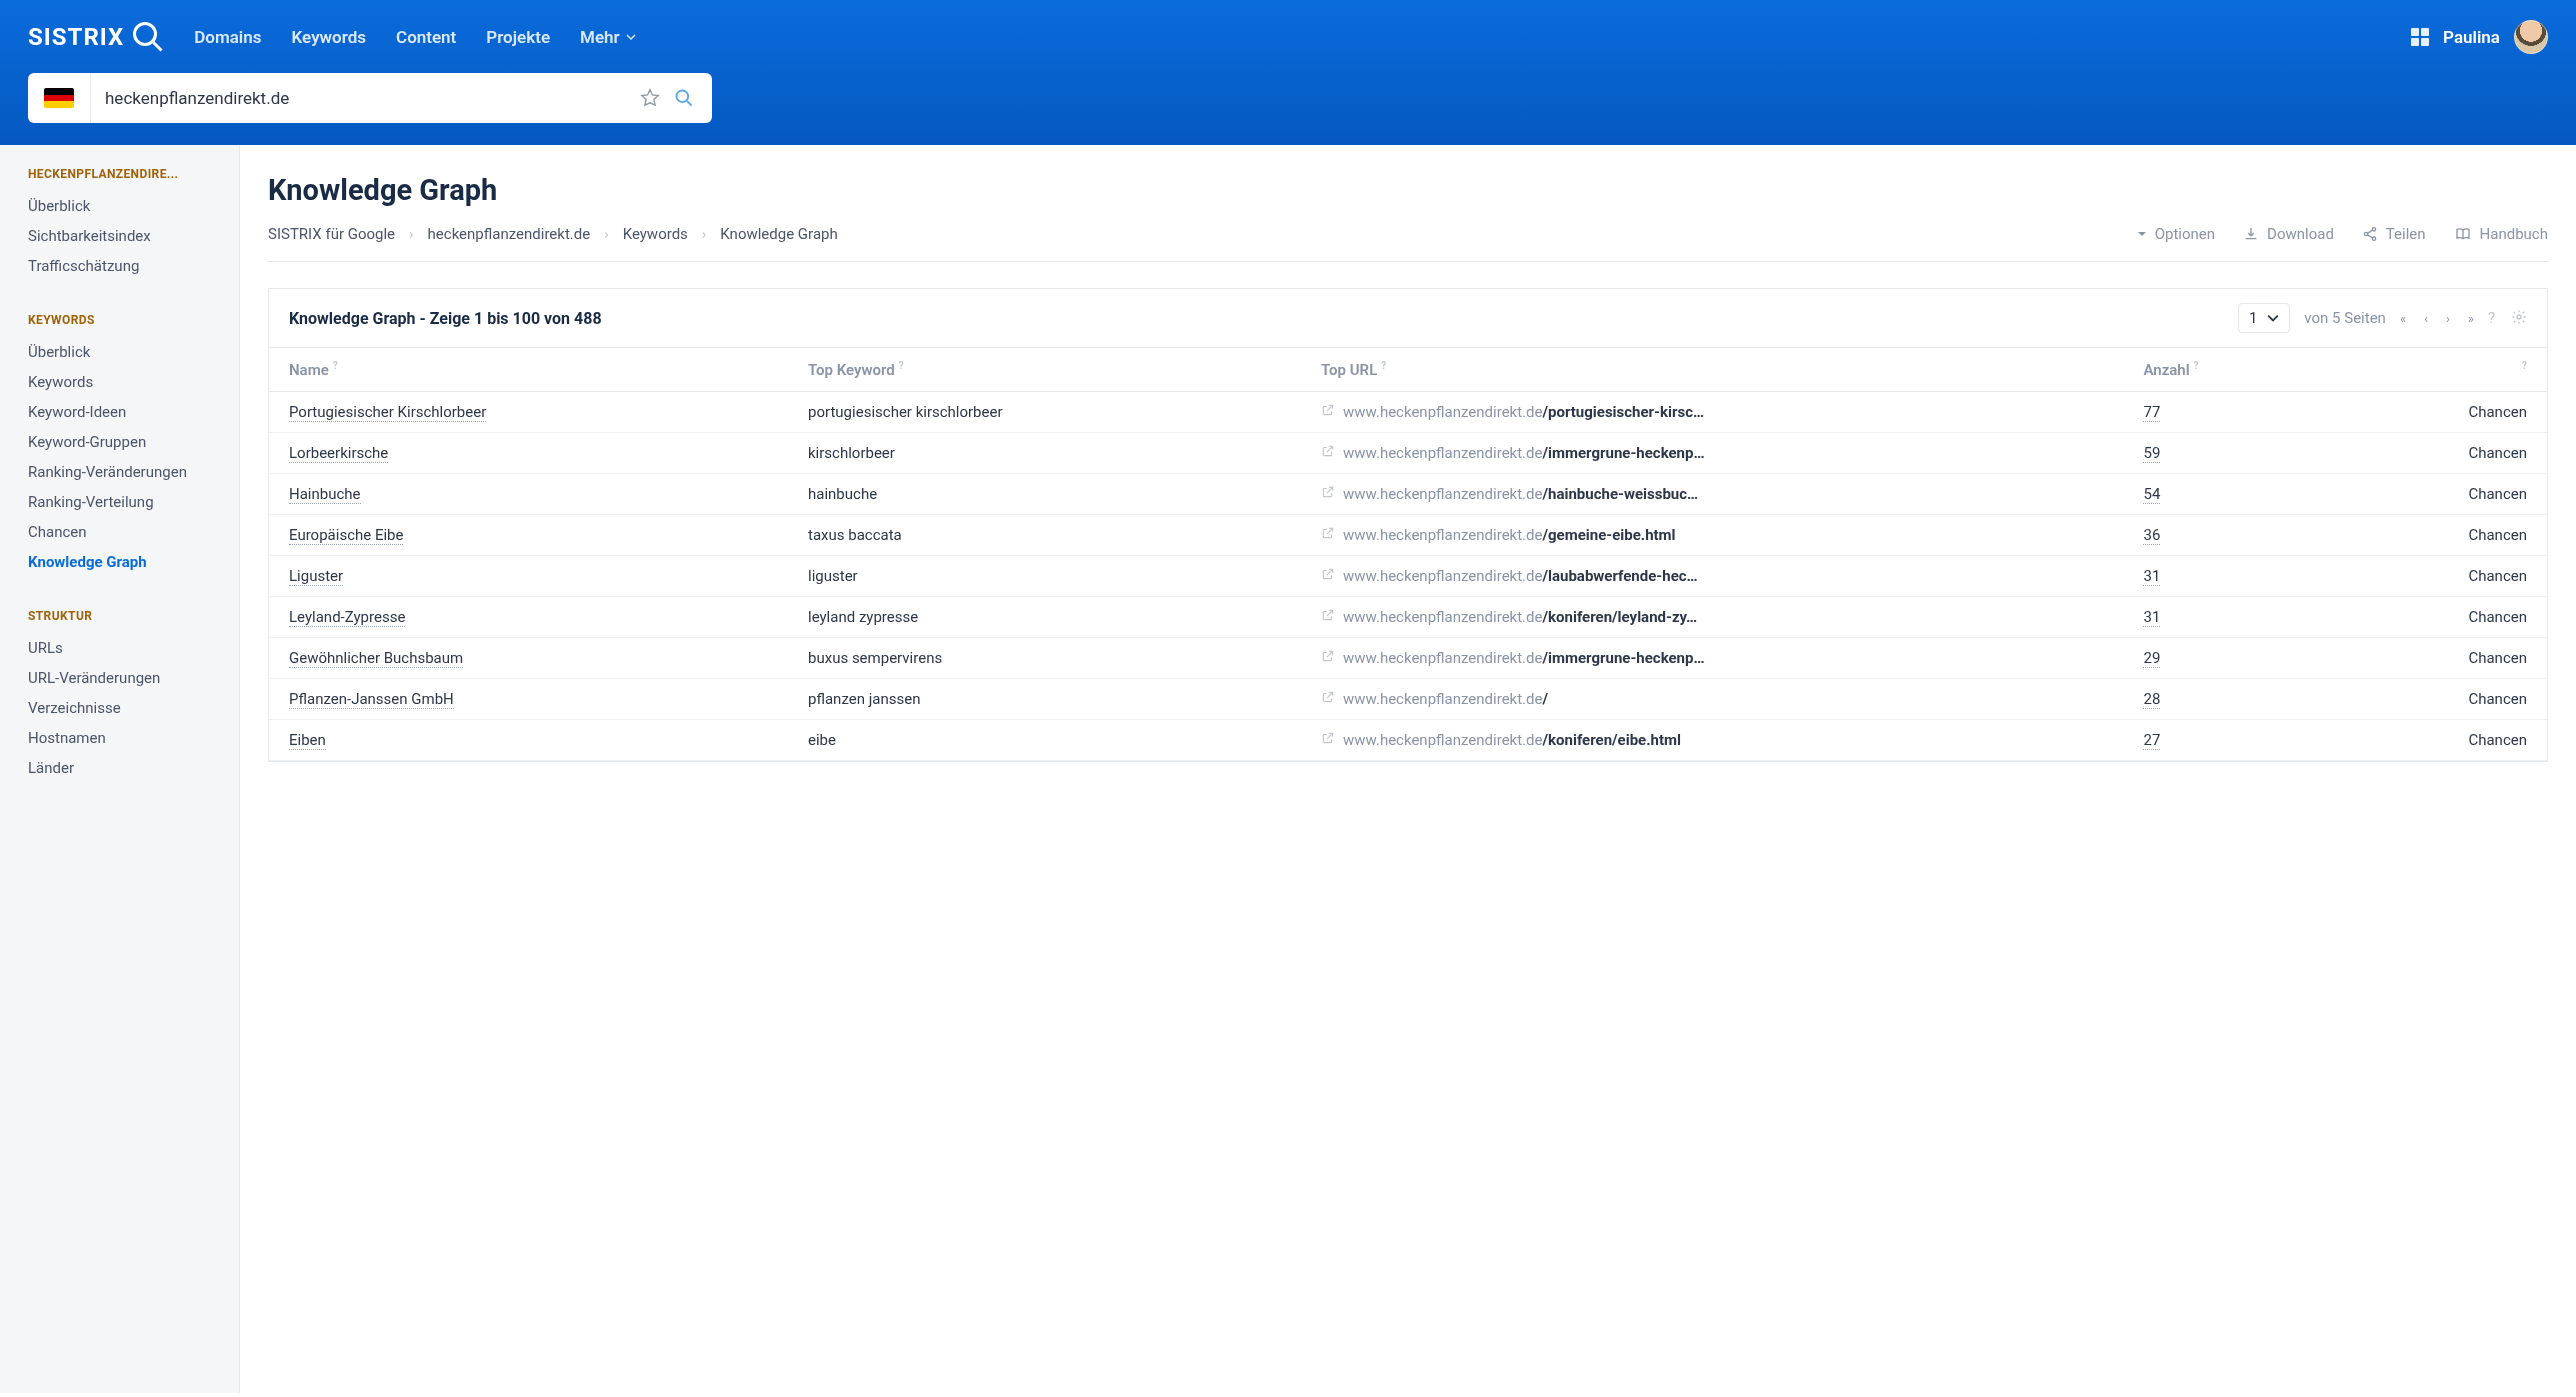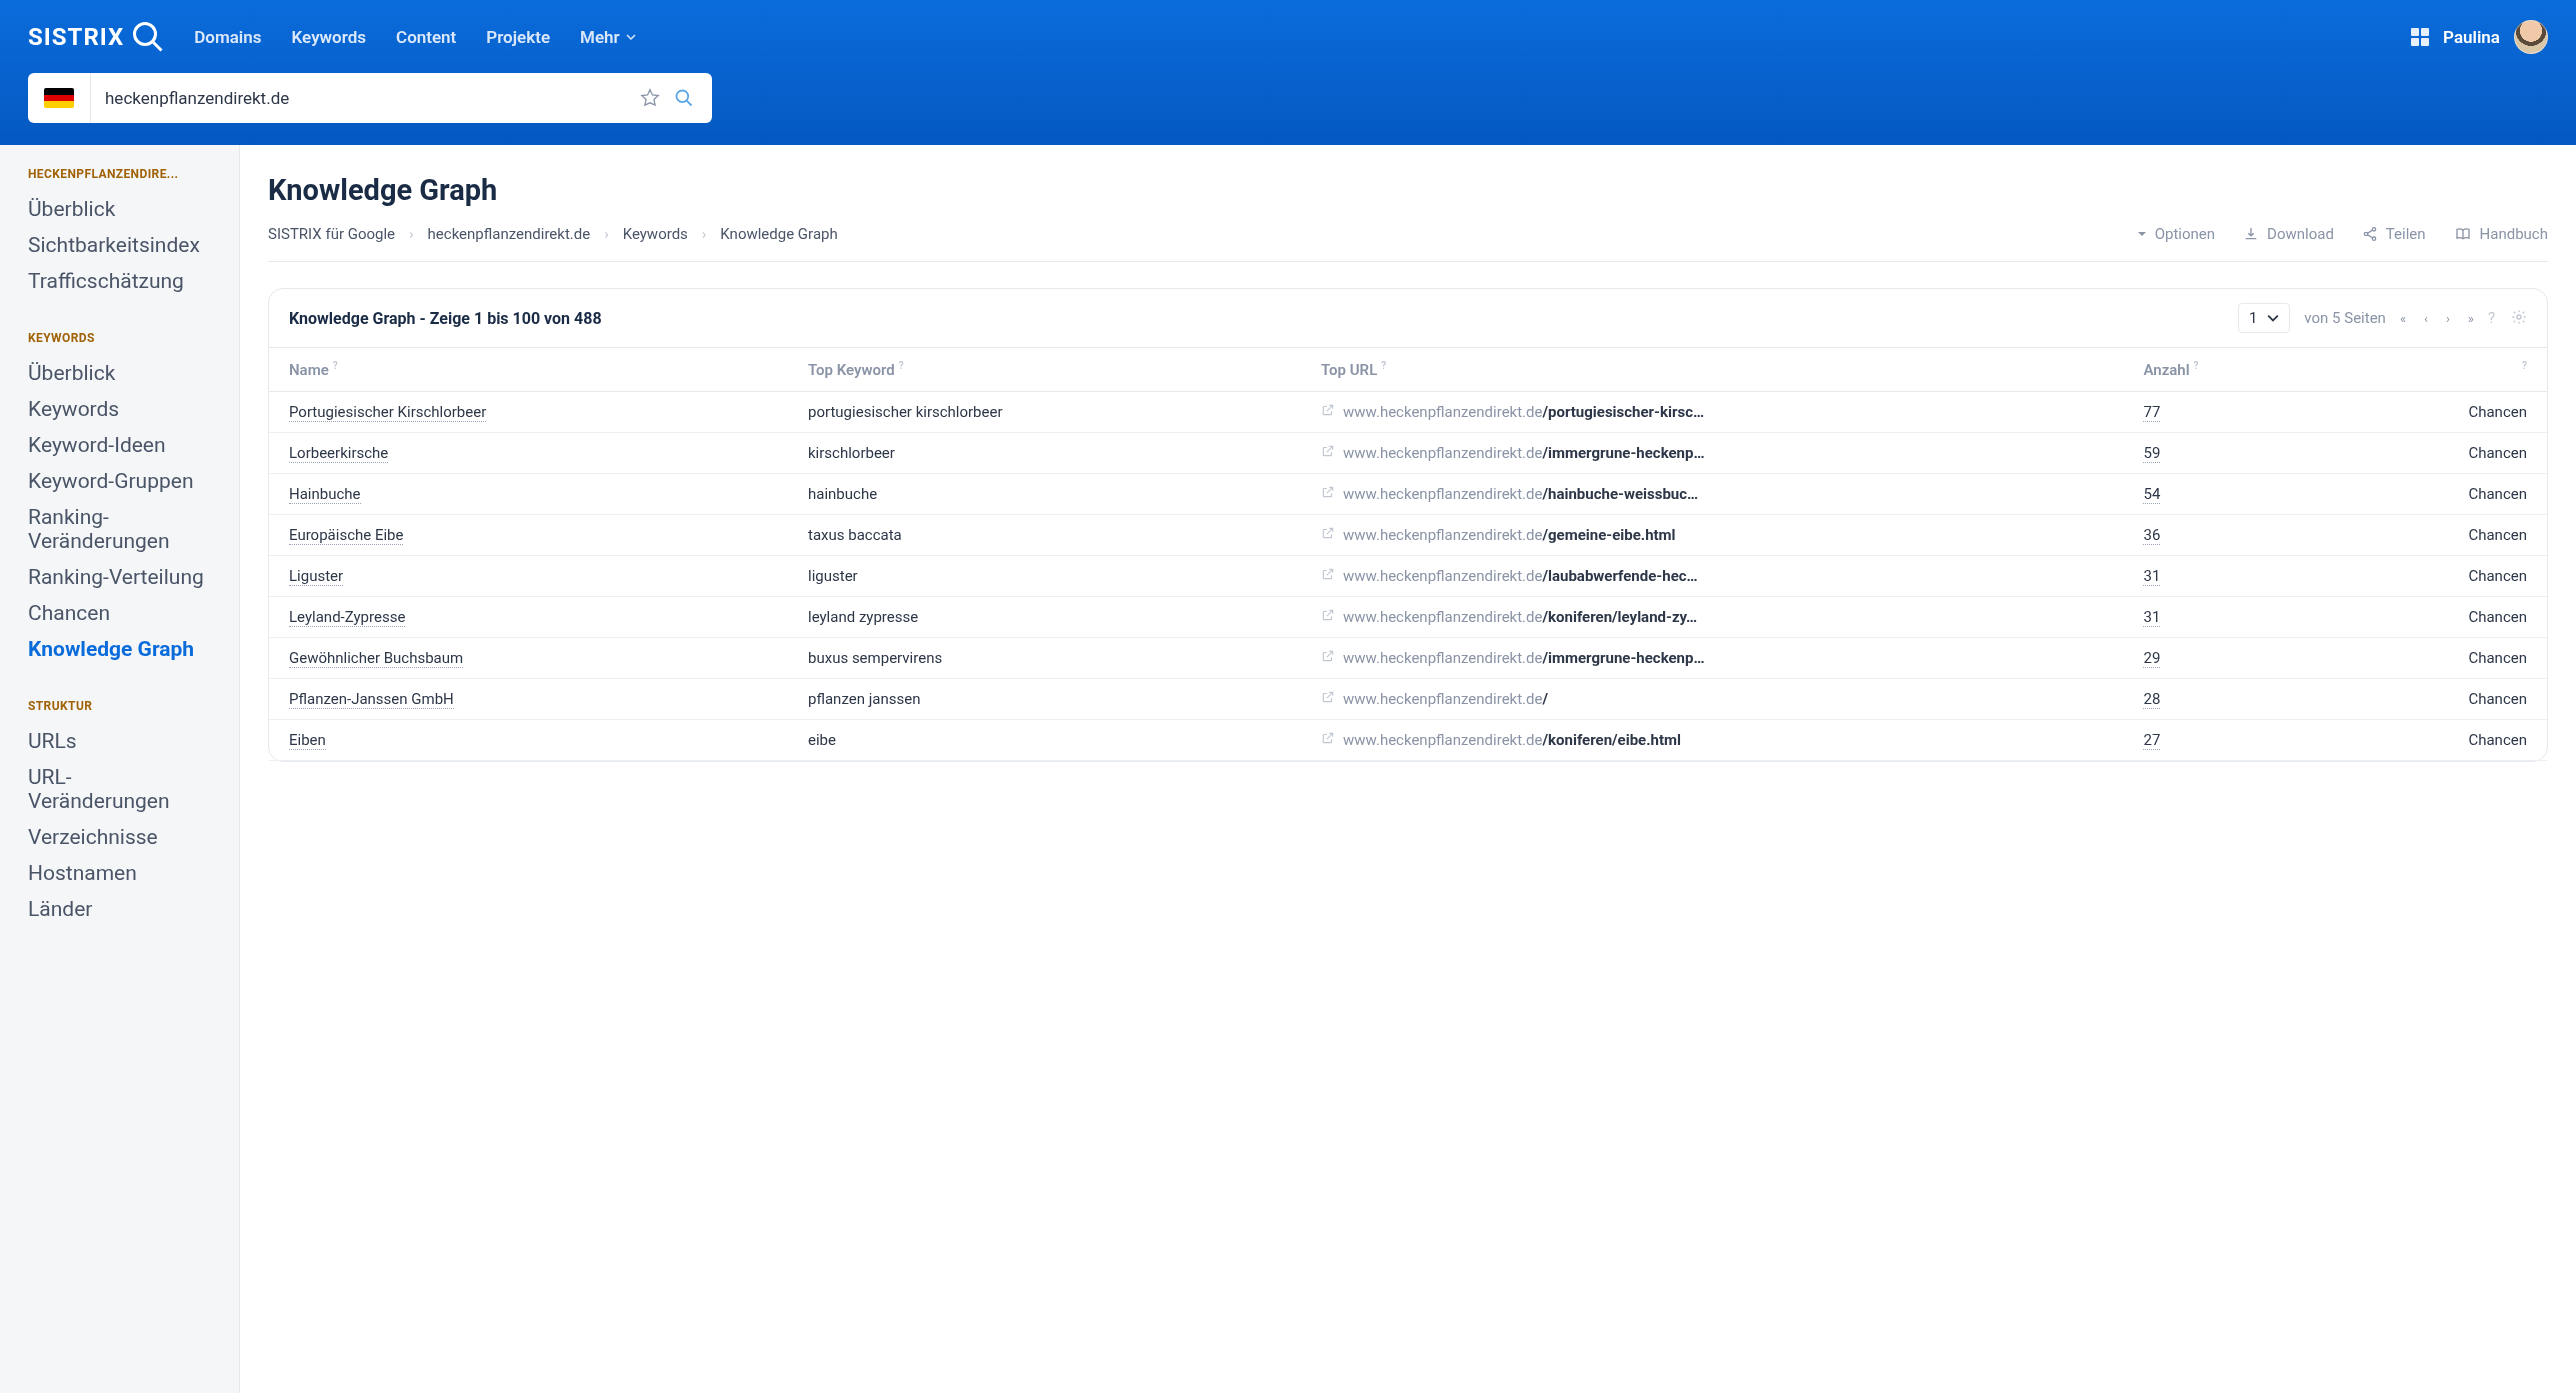--- a/index.html
+++ b/index.html
@@ -41,34 +41,34 @@
   .sb-icons{display:flex;align-items:center;gap:14px;padding-right:18px;color:var(--muted)}
   .sb-icons .magnify{color:#5aa6e8}
   .icon{width:20px;height:20px}
 
   
   .app{display:flex}
   .sidebar{width:240px;background:var(--sidebar-bg);border-right:1px solid var(--border);padding:22px 0;min-height:calc(100vh - 149px)}
   .sb-group{padding:0 28px 14px 28px}
   .sb-heading{font-size:12px;font-weight:700;color:#a16207;letter-spacing:0.4px;margin:18px 0 10px 0}
   .sb-heading.first{margin-top:0}
-  .sb-item{display:block;padding:6px 0;color:#4a5568;font-size:21px;cursor:pointer}
+  .sb-item{display:block;padding:6px 0;color:#4a5568;font-size:15px;cursor:pointer}
   .sb-item.active{color:var(--link);font-weight:700}
 
   .content{flex:1;padding:24px 28px}
   h1{font-size:29px;font-weight:700;margin:4px 0 18px 0;color:#1a2b45}
   .crumb-row{display:flex;align-items:center;gap:22px;border-bottom:1px solid var(--border);padding-bottom:18px;font-size:15px}
   .crumbs{display:flex;align-items:flex-start;gap:14px;color:var(--muted)}
   .crumbs span{color:#4a5568}
   .crumbs .sep{color:#c0c7d1}
   .actions{display:flex;gap:28px;color:var(--muted)}
   .action{display:flex;align-items:center;gap:8px;cursor:pointer}
 
   
-  .card{margin-top:26px;border:1px solid var(--border);border-radius:15px;background:#fff}
+  .card{margin-top:26px;border:1px solid var(--border);border-radius:0;background:#fff}
   .card-head{display:flex;align-items:center;padding:14px 20px;border-bottom:1px solid var(--border)}
   .card-title{font-weight:700;font-size:16px;color:#1a2b45}
   .card-pager{display:flex;align-items:center;gap:14px;color:var(--muted)}
   .page-select{display:flex;align-items:center;gap:10px;border:1px solid var(--border);border-radius:4px;padding:5px 10px;color:var(--text);cursor:pointer}
   .pager-nav{display:flex;gap:18px;color:var(--muted)}
   .pager-nav span{cursor:pointer;font-size:13px}
   .card-tools{display:flex;gap:16px;color:#c0c7d1;margin-left:14px}
   .card-tools span{cursor:pointer}
 
   table{width:100%;border-collapse:collapse}

